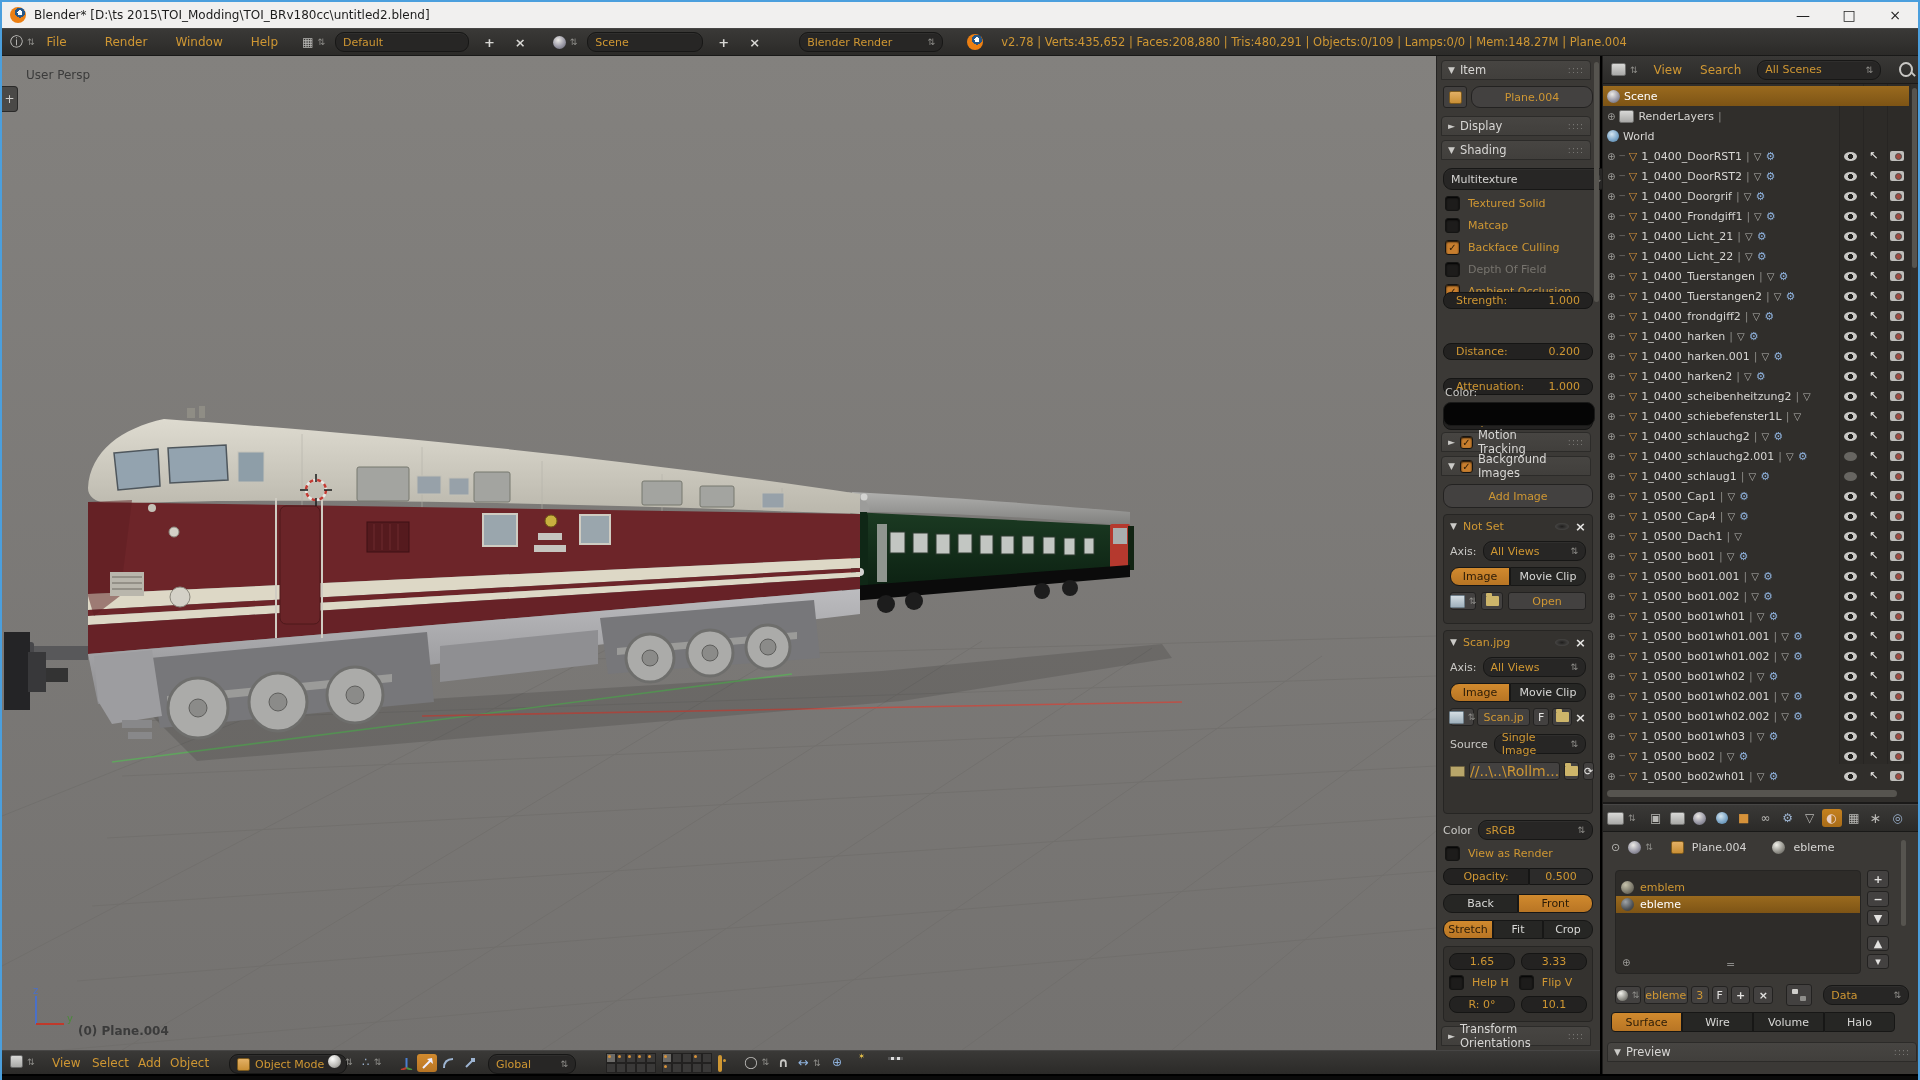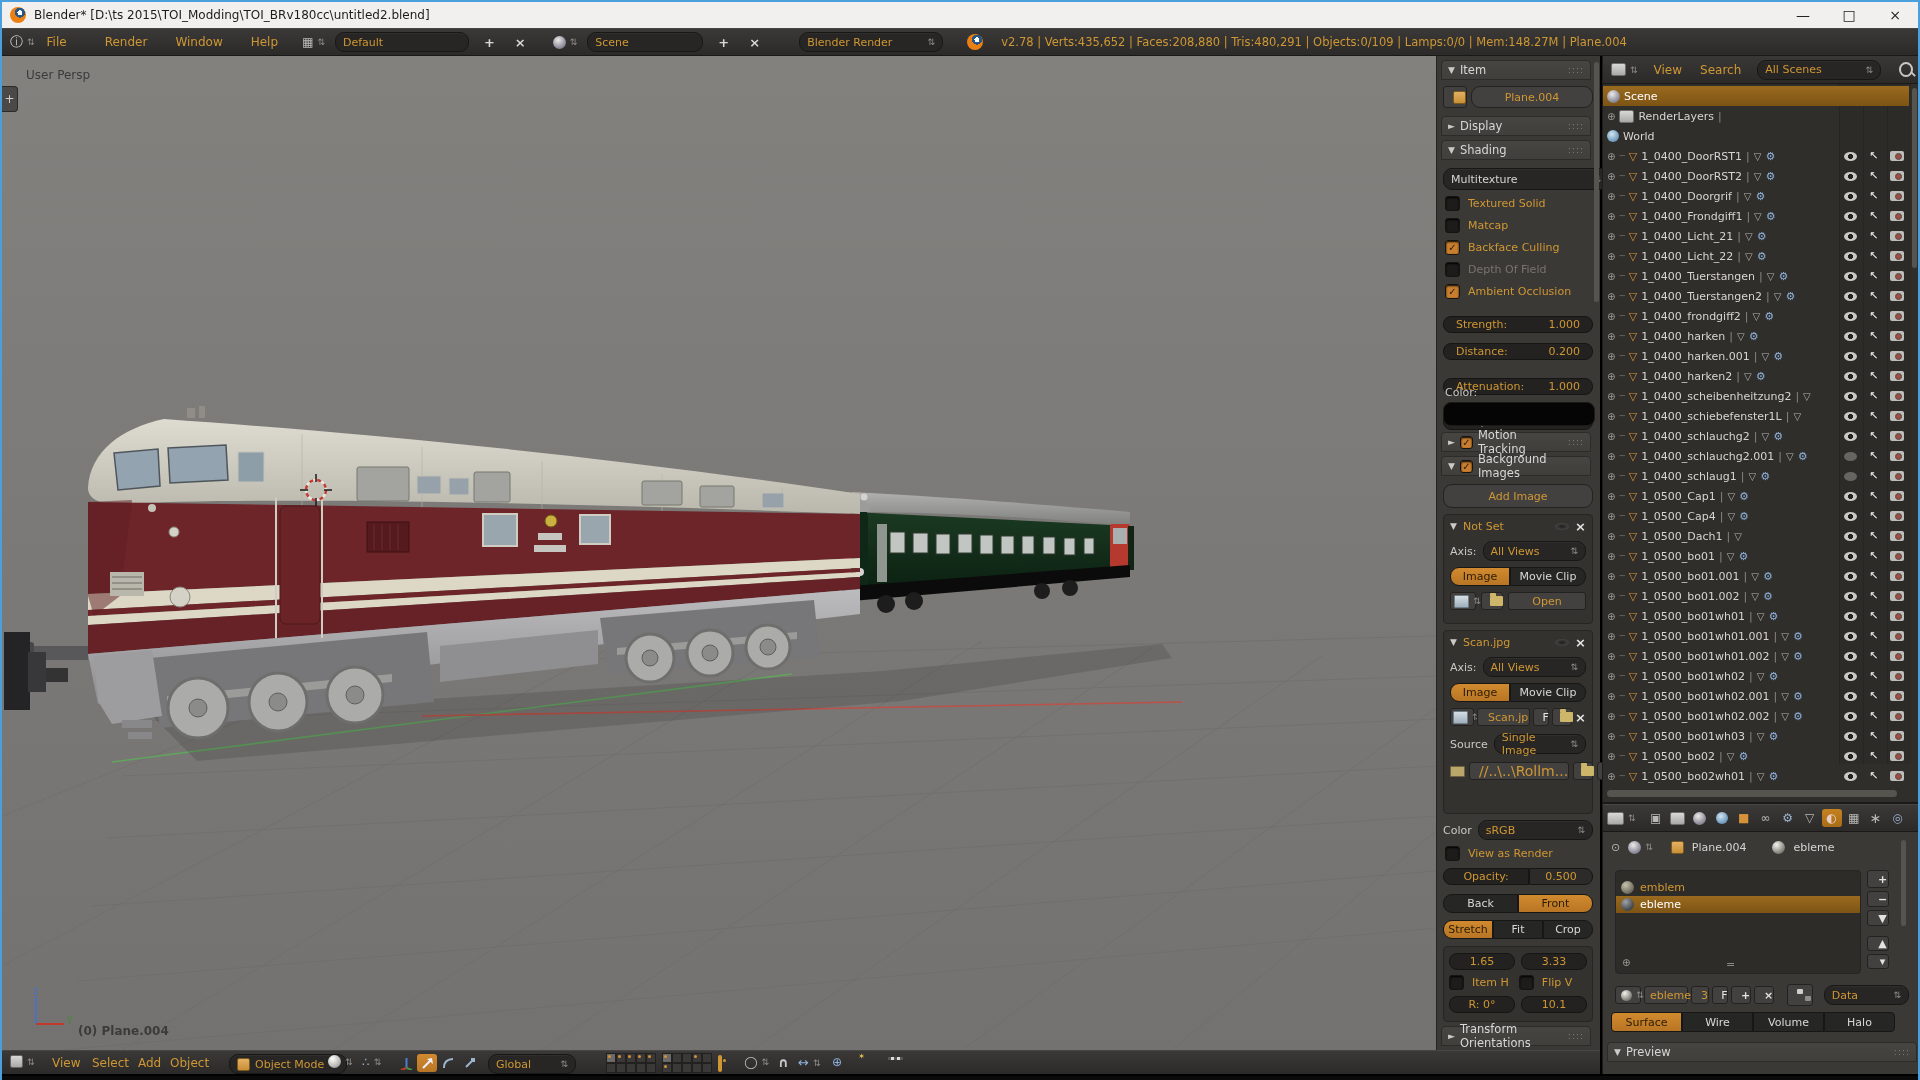--- a/index.html
+++ b/index.html
@@ -54,21 +54,21 @@
       font-size:11px;box-sizing:border-box;}
   .tg.on{background:linear-gradient(#d18a2e,#b87524);color:#2b1c08;}
   .box{background:#34322f;border:1px solid #262523;border-radius:4px;box-sizing:border-box;}
   .folder{width:13px;height:10px;background:#cdb56a;border-radius:1px;position:relative;display:inline-block;flex:none;}
   .folder:before{content:"";position:absolute;top:-3px;left:0;width:6px;height:3px;background:#cdb56a;border-radius:1px 1px 0 0;}
   .imgic{width:13px;height:11px;background:linear-gradient(#d4dde2,#9fb0bc);border:1px solid #6f7f8a;border-radius:1px;flex:none;}
   .pkgic{width:13px;height:9px;background:#b8a66a;border:1px solid #6e6240;border-radius:1px;flex:none;}
   .swatch{background:#050505;border:1px solid #1a1a19;border-radius:8px;}
   .blob{width:14px;height:7px;border-radius:50%;background:radial-gradient(#1f1e1d,#565553);}
   .xic{color:#e6e5e3;font-size:13px;font-weight:bold;}
-  .smallbtn{background:#434140;border:1px solid #232221;border-radius:3px;height:18px;display:inline-flex;align-items:center;justify-content:center;color:#e3e2e0;font-size:11px;box-sizing:border-box;padding-left:9px;}
+  .smallbtn{background:#434140;border:1px solid #232221;border-radius:3px;height:18px;display:inline-flex;align-items:center;justify-content:center;color:#e3e2e0;font-size:11px;box-sizing:border-box;}
   
   #outliner{left:1600px;top:54px;width:318px;height:746px;background:#302e2b;border-left:1px solid #1d1c1b;box-sizing:border-box;}
   .olhdr{left:0;top:0;width:318px;height:28px;background:linear-gradient(#393836,#2b2a28);border-bottom:1px solid #1b1a19;display:flex;align-items:center;gap:14px;padding:0 8px;box-sizing:border-box;}
   .olcol{top:28px;height:680px;width:23px;border-left:1px solid #272523;background:#2d2b28;}
   .olrow{left:0;width:306px;height:20px;display:flex;align-items:center;gap:4px;padding-left:4px;box-sizing:border-box;color:#d6d5d2;}
   .olrow.sel{background:linear-gradient(#9a6a1e,#7d5415);color:#fff;}
   .g-expand:before{content:"⊕";color:#9b9a97;font-size:10px;}
   .dash{color:#6e6d6a;font-size:9px;}
   .ob{color:#d6923a;font-weight:bold;font-size:11px;}
   .md{color:#b5b4b0;font-size:10px;}
@@ -404,21 +404,21 @@
       </div>
     <div class="abs flex dis" style="left:8px;top:206px;">
         <span class="cb">✓</span>
         <span class="cblabel">Depth Of Field</span>
       </div>
     <div class="abs flex" style="left:8px;top:228px;">
         <span class="cb on">✓</span>
         <span class="cblabel">Ambient Occlusion</span>
       </div>
 
-    <div class="abs num" style="left:6px;top:260px;width:150px;gap:15px;">
+    <div class="abs num" style="left:6px;top:236px;width:150px;gap:15px;">
         <span class="na l g-left"></span>
         <span>Strength:</span>
         <span>1.000</span>
         <span class="na r g-right"></span>
       </div>
     <div class="abs num" style="left:6px;top:270px;width:150px;">
         <span class="na l g-left"></span>
         <span>Distance:</span>
         <span>0.200</span>
         <span class="na r g-right"></span>
@@ -572,21 +572,21 @@
           </span>
         <span class="num" style="width:67px;justify-content:center;">
             <span class="na l g-left"></span>
             <span>3.33</span>
             <span class="na r g-right"></span>
           </span>
       </div>
       <div class="flex" style="padding:3px 5px;gap:10px;">
         <span class="flex">
             <span class="cb">✓</span>
-            <span class="cblabel">Item H</span>
+            <span class="cblabel">Help H</span>
           </span>
         <span class="flex">
             <span class="cb">✓</span>
             <span class="cblabel">Flip V</span>
           </span>
       </div>
       <div class="flex" style="padding:3px 5px;gap:6px;">
         <span class="num" style="width:67px;justify-content:center;">
             <span class="na l g-left"></span>
             <span>R: 0°</span>

